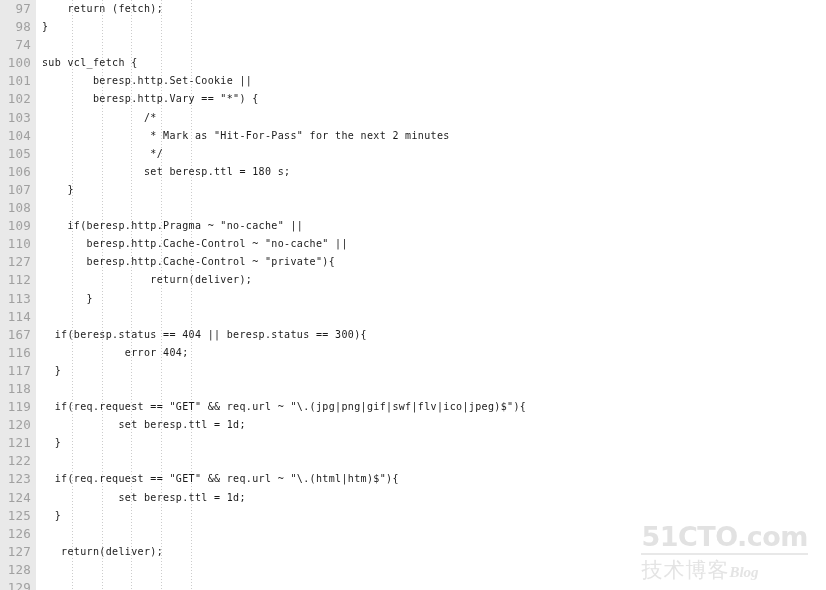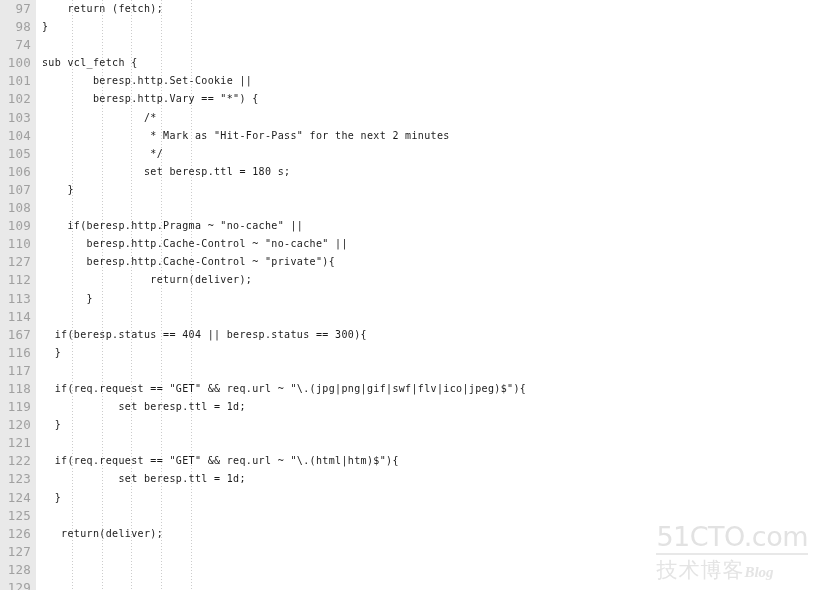--- a/index.html
+++ b/index.html
@@ -80,21 +80,21 @@
     position: absolute;
     right: 18px;
     bottom: 8px;
     z-index: 5;
     text-align: left;
     user-select: none;
     pointer-events: none;
   }
   #wm-main {
     font-family: "DejaVu Sans", "Liberation Sans", sans-serif;
-    font-weight: normal;
+    font-weight: bold;
     font-size: 27px;
     line-height: 30px;
     color: #e2e2e2;
     letter-spacing: -0.5px;
     border-bottom: 2px solid #e8e8e8;
     padding-bottom: 1px;
   }
   #wm-sub {
     display: flex;
     align-items: baseline;
@@ -179,20 +179,21 @@
       <div class="cline">                set beresp.ttl = 180 s;</div>
       <div class="cline">    }</div>
       <div class="cline"></div>
       <div class="cline">    if(beresp.http.Pragma ~ "no-cache" ||</div>
       <div class="cline">       beresp.http.Cache-Control ~ "no-cache" ||</div>
       <div class="cline">       beresp.http.Cache-Control ~ "private"){</div>
       <div class="cline">                 return(deliver);</div>
       <div class="cline">       }</div>
       <div class="cline"></div>
       <div class="cline">  if(beresp.status == 404 || beresp.status == 300){</div>
+      <div class="cline">             error 404;</div>
       <div class="cline">  }</div>
       <div class="cline"></div>
       <div class="cline">  if(req.request == "GET" &amp;&amp; req.url ~ "\.(jpg|png|gif|swf|flv|ico|jpeg)$"){</div>
       <div class="cline">            set beresp.ttl = 1d;</div>
       <div class="cline">  }</div>
       <div class="cline"></div>
       <div class="cline">  if(req.request == "GET" &amp;&amp; req.url ~ "\.(html|htm)$"){</div>
       <div class="cline">            set beresp.ttl = 1d;</div>
       <div class="cline">  }</div>
       <div class="cline"></div>

